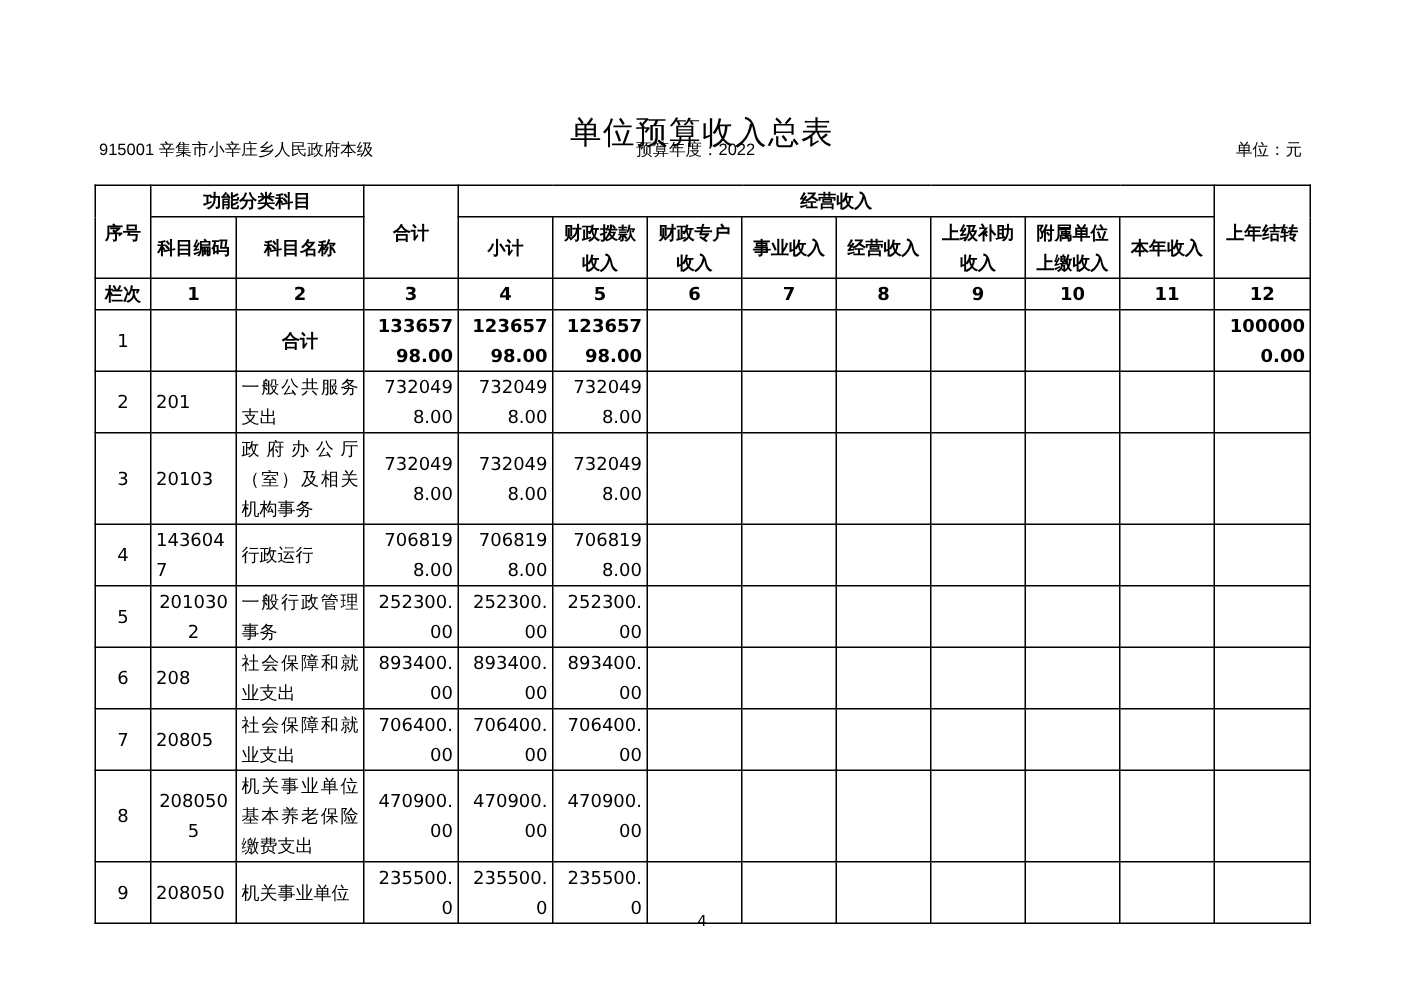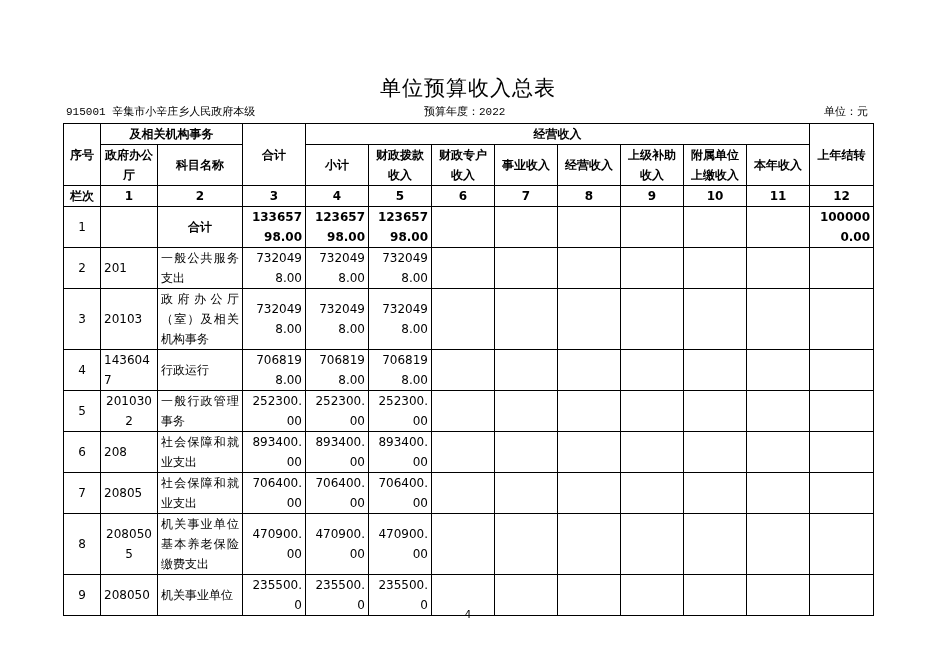--- a/index.html
+++ b/index.html
@@ -1,18 +1,18 @@
 <!DOCTYPE html>
 <html><head>
 <meta charset="utf-8">
 <style>
   html, body { margin:0; padding:0; background:#ffffff; }
   body { width:936px; height:662px; position:relative; overflow:hidden; font-family:"DejaVu Sans", sans-serif; color:#000; }
   .title { position:absolute; top:74px; left:0; width:936px; text-align:center; font-family:"DejaVu Serif", serif; font-size:21px; letter-spacing:1px; }
-  .meta { position:absolute; top:104px; font-family:Liberation Mono, monospace; font-size:11px; }
+  .meta { position:absolute; top:92px; font-family:Liberation Sans, sans-serif; font-size:11px; }
   .meta.left { left:66px; }
   .meta.center { left:424px; }
   .meta.right { right:68px; }
   table { position:absolute; top:123px; left:63px; border-collapse:collapse; table-layout:fixed; width:810px; }
   td, th { border:1px solid #000; font-size:12px; line-height:20px; padding:0 3px; vertical-align:middle; }
   th { font-weight:bold; text-align:center; }
   .c { text-align:center; }
   .b { font-weight:bold; }
   .num { text-align:right; word-break:break-all; }
   .name { word-break:break-all; text-align:justify; }
@@ -38,27 +38,27 @@
       <col style="width:63px">
     <col style="width:63px">
       <col style="width:63px">
       <col style="width:63px">
       <col style="width:63px">
     <col style="width:64px">
   </colgroup>
   <tbody>
       <tr style="height:20px">
     <th rowspan="2">序号</th>
-    <th colspan="2">及相关机构事务</th>
+    <th colspan="2">功能分类科目</th>
     <th rowspan="2">合计</th>
     <th colspan="8">经营收入</th>
     <th rowspan="2">上年结转</th>
   </tr>
   <tr style="height:40px">
-    <th>政府办公厅</th>
+    <th>科目编码</th>
     <th>科目名称</th>
     <th>小计</th>
     <th>财政拨款收入</th>
     <th>财政专户收入</th>
     <th>事业收入</th>
     <th>经营收入</th>
     <th>上级补助收入</th>
     <th>附属单位上缴收入</th>
     <th>本年收入</th>
   </tr>

